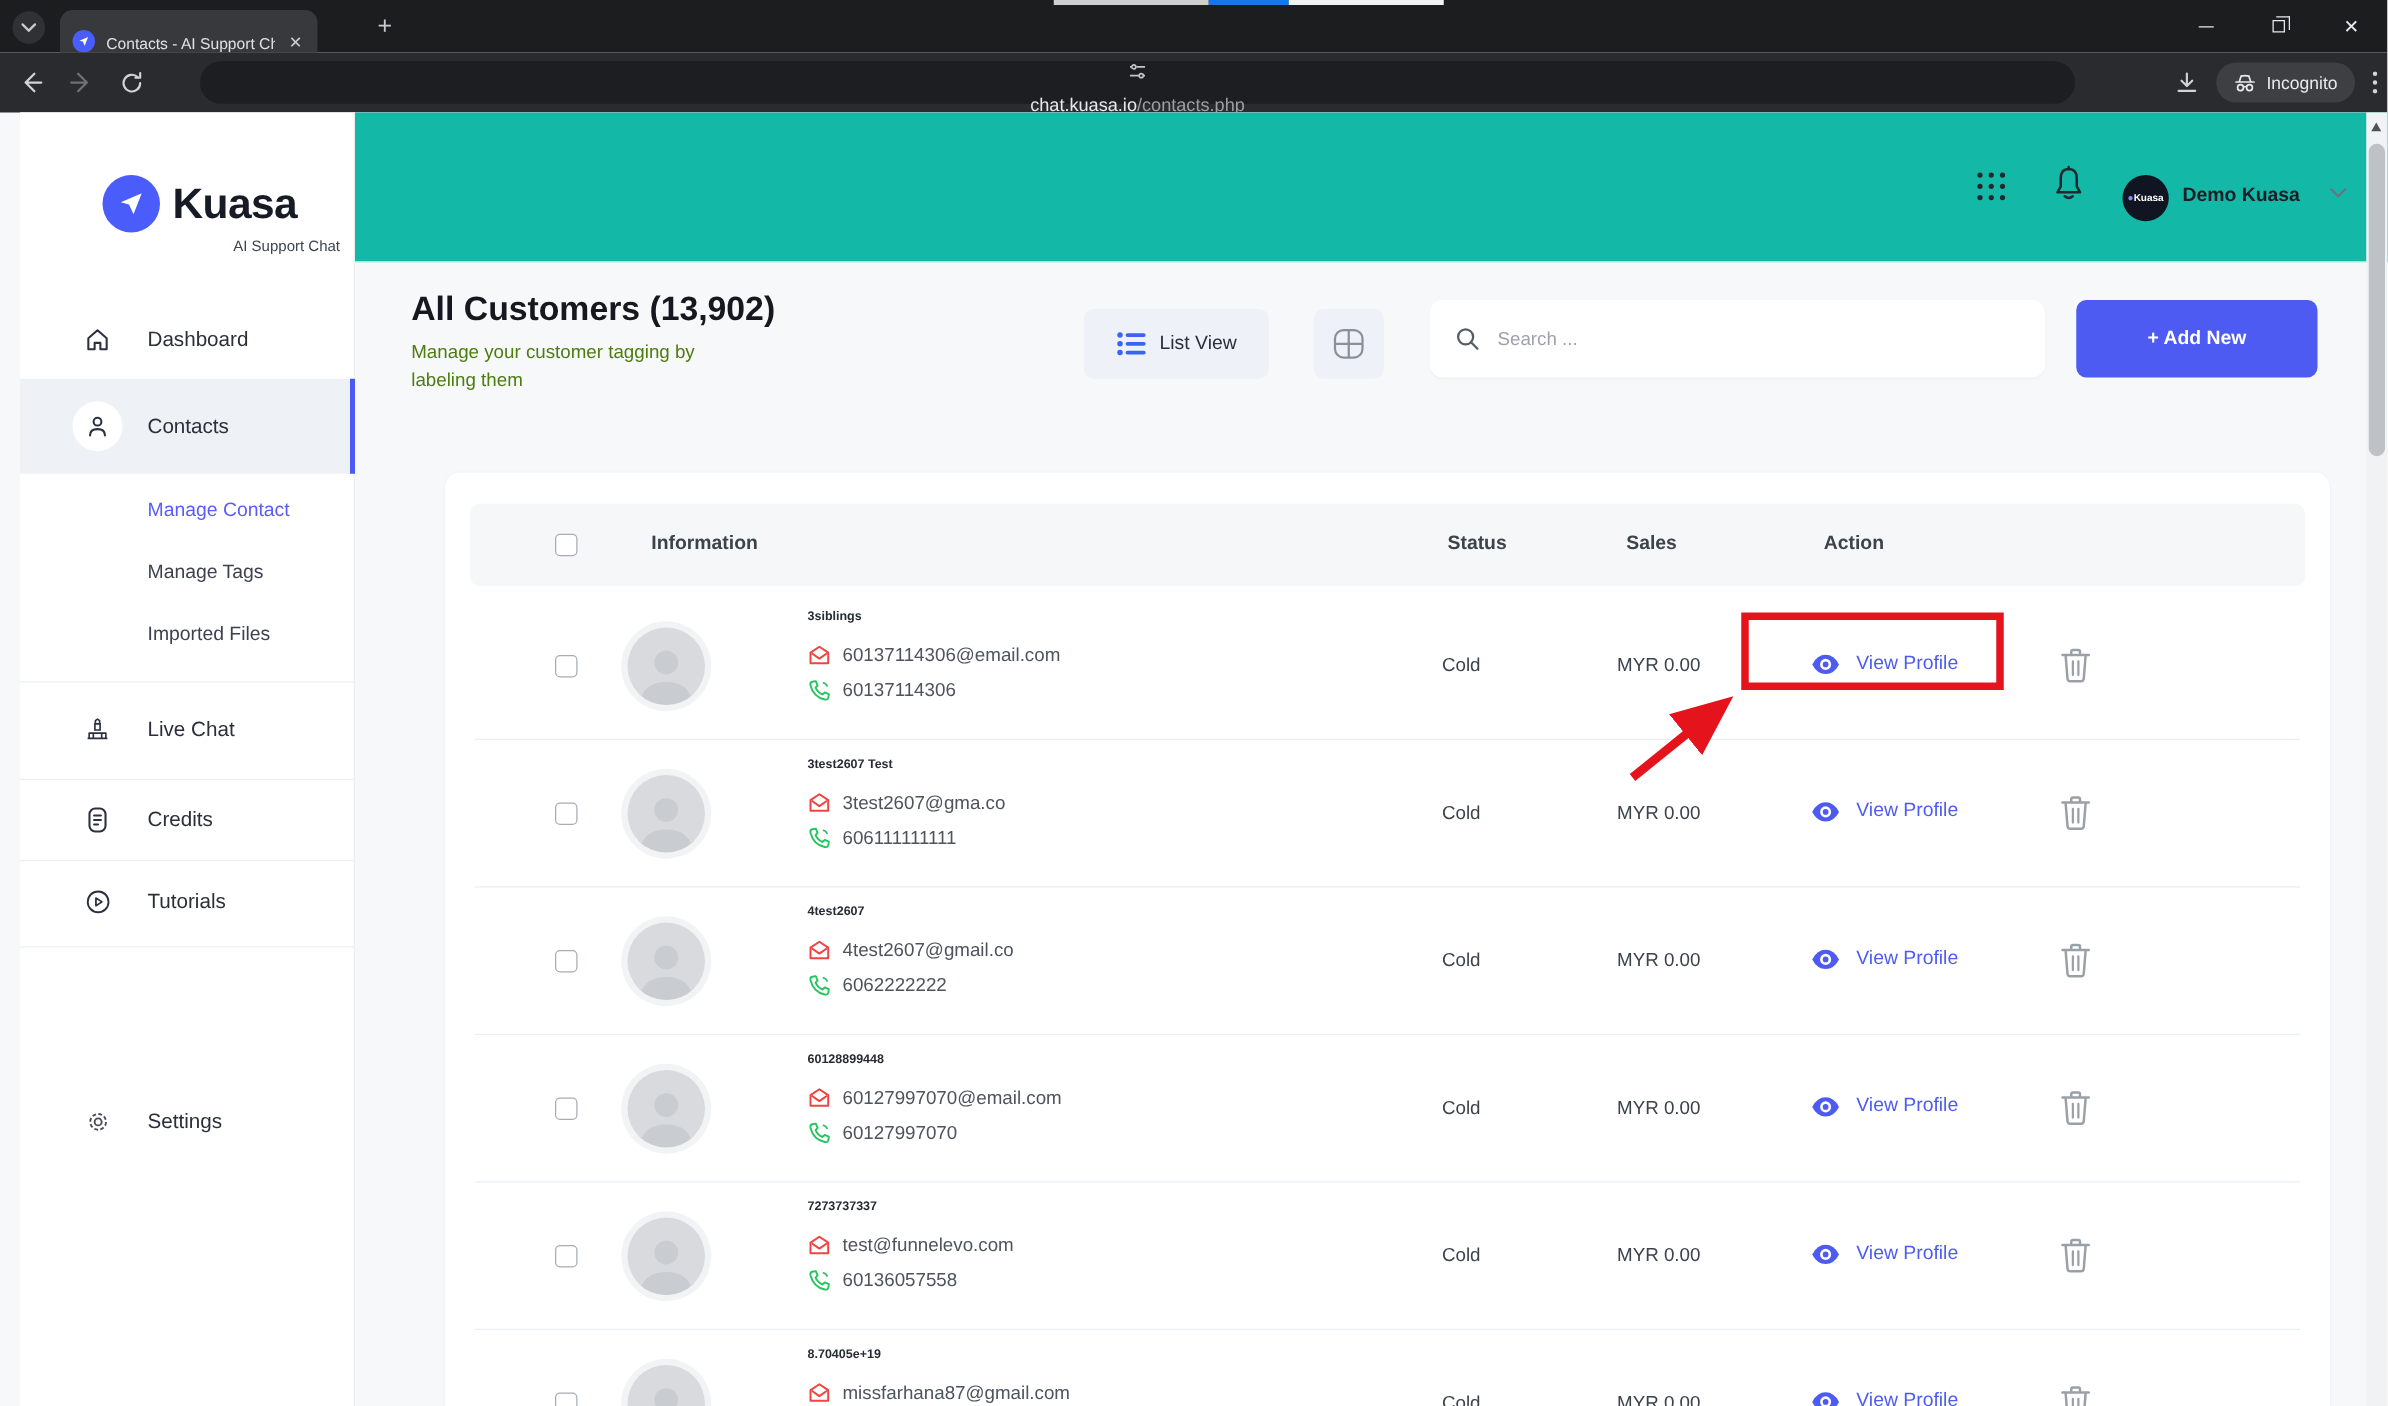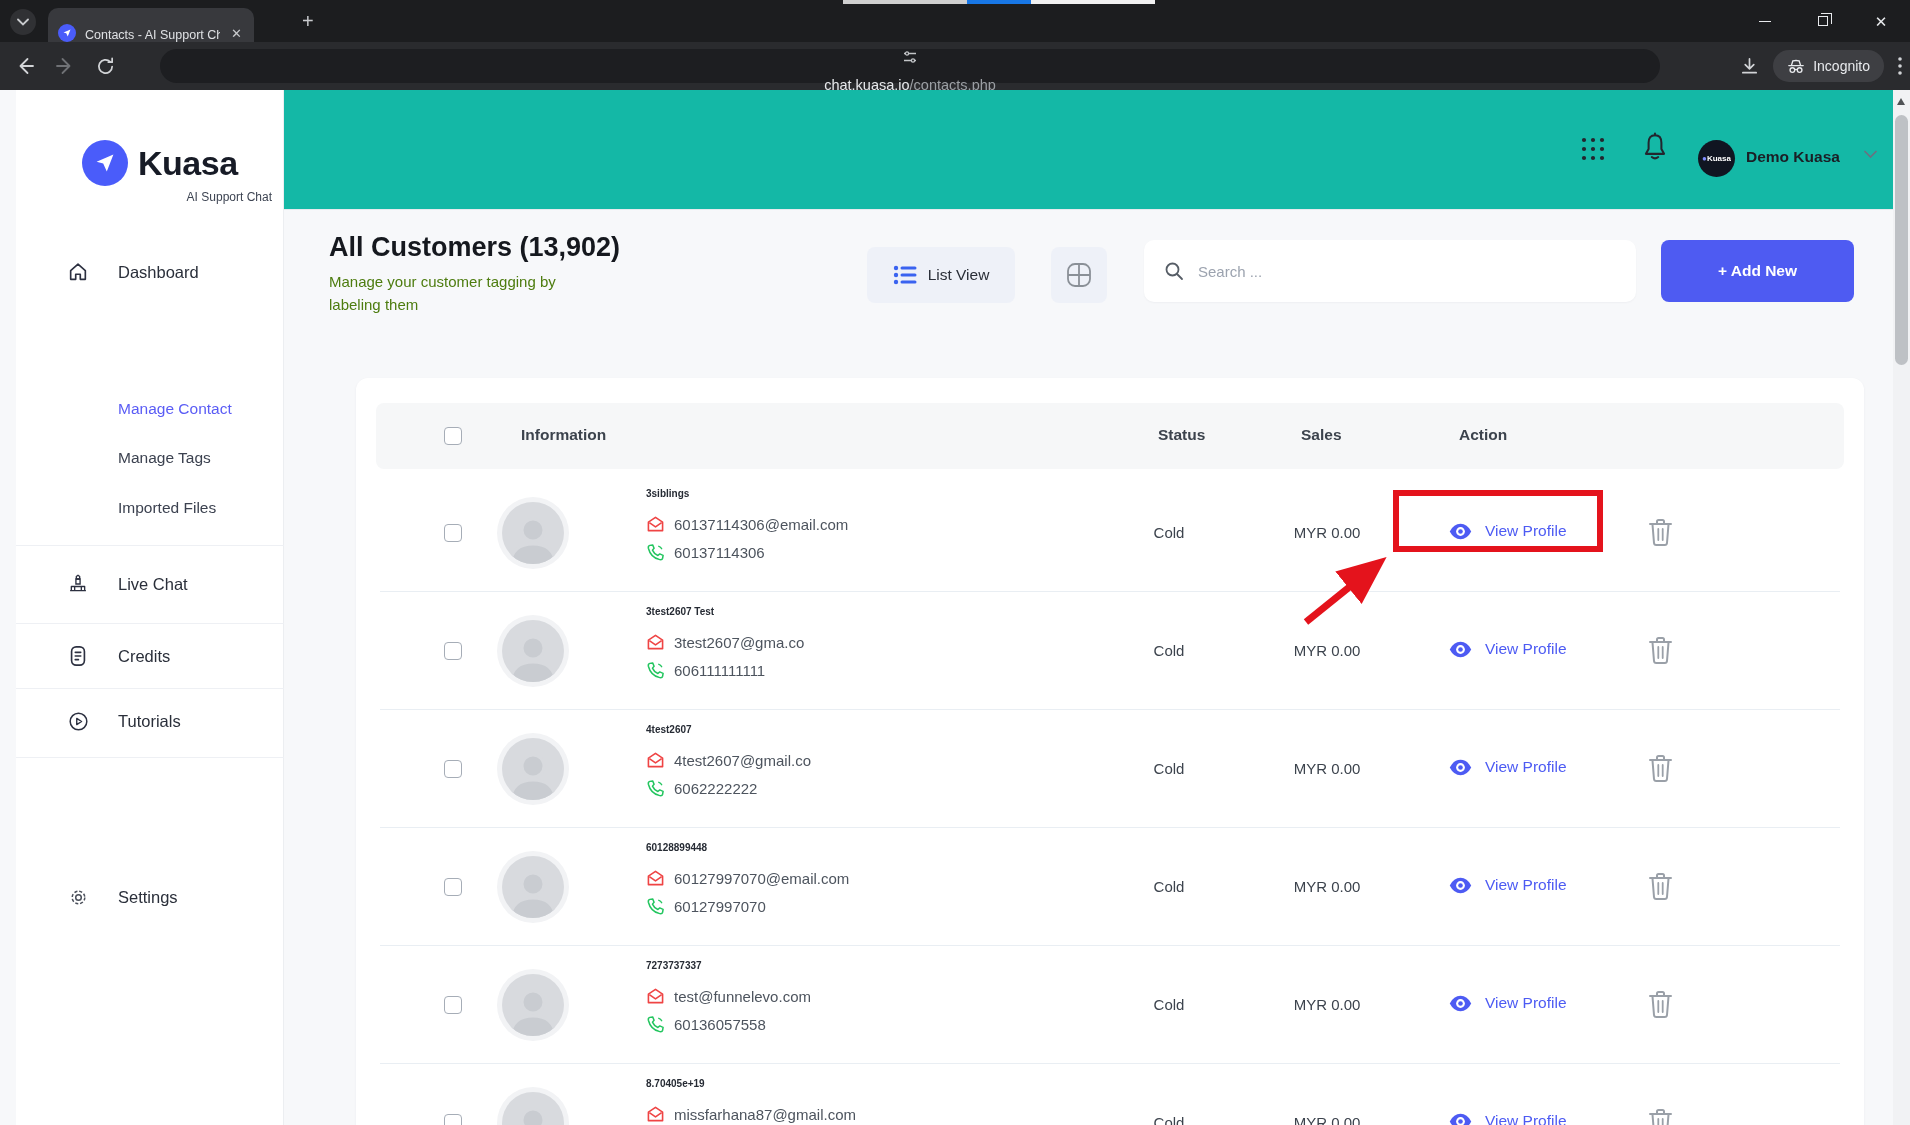--- a/index.html
+++ b/index.html
@@ -245,20 +245,29 @@
 
       <div class="side-item" style="top:154px;">
         <span class="side-ic">
           <svg width="22" height="22" viewBox="0 0 24 24">
               <path d="M4 10.5 L12 3.5 L20 10.5 V20 H14.5 V14.5 H9.5 V20 H4 Z" fill="none" stroke="#2c3040" stroke-width="1.8" stroke-linejoin="round"></path>
             </svg>
         </span>
         <span class="side-label">Dashboard</span>
       </div>
 
+      <div class="side-item active" style="top:213px;">
+        <span class="side-ic">
+          <svg width="22" height="22" viewBox="0 0 24 24">
+              <circle cx="12" cy="8" r="3.4" fill="none" stroke="#2c3040" stroke-width="1.8"></circle>
+              <path d="M5.5 20 Q5.5 14.5 12 14.5 Q18.5 14.5 18.5 20" fill="none" stroke="#2c3040" stroke-width="1.8" stroke-linecap="round"></path>
+            </svg>
+        </span>
+        <span class="side-label">Contacts</span>
+      </div>
 
       <span class="side-sub active" style="top:310px;">Manage Contact</span>
       <span class="side-sub" style="top:359px;">Manage Tags</span>
       <span class="side-sub" style="top:409px;">Imported Files</span>
 
       <div class="side-div" style="top:455px;"></div>
       <div class="side-item" style="top:466px;">
         <span class="side-ic">
           <svg width="20" height="20" viewBox="0 0 24 24">
               <path d="M10 3 L12 1.5 L14 3 V6 H10 Z" fill="none" stroke="#2c3040" stroke-width="1.6" stroke-linejoin="round"></path>

